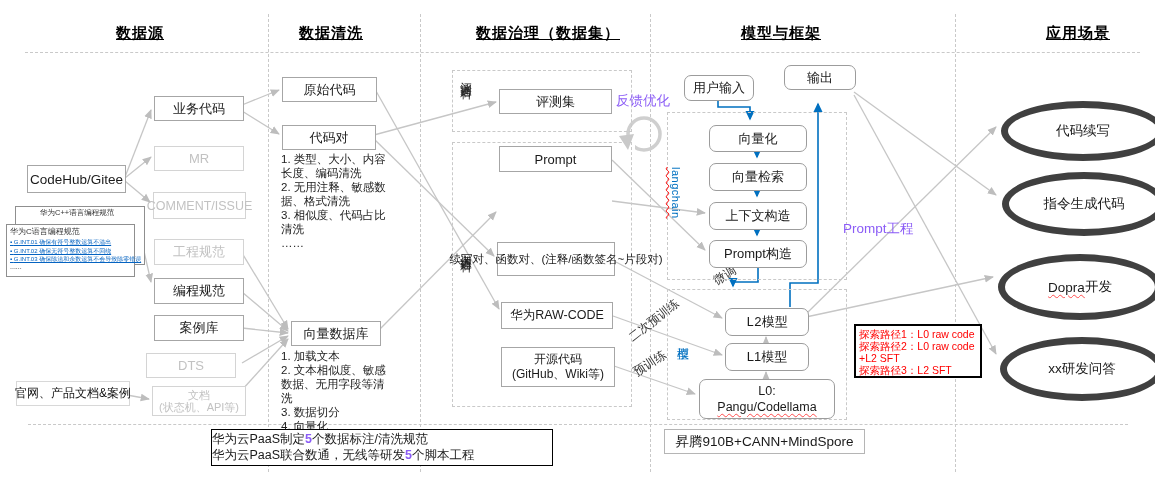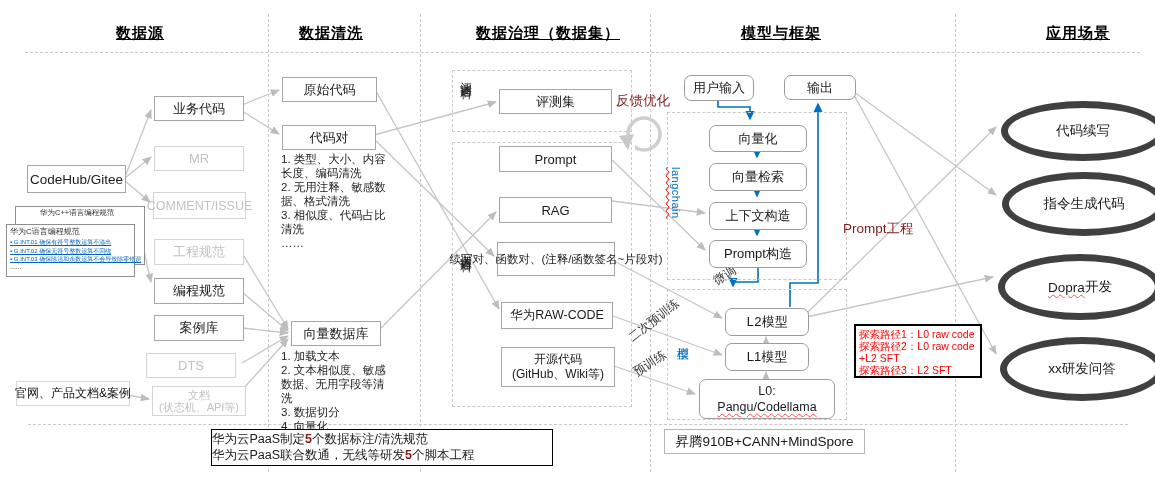--- a/index.html
+++ b/index.html
@@ -10,21 +10,21 @@
       text-align:center;letter-spacing:1px;color:#000;}
   .bx{position:absolute;background:#fff;border:1px solid #a6a6a6;display:flex;
       align-items:center;justify-content:center;font-size:13px;white-space:nowrap;}
   .gy{border-color:#d4d4d4;color:#c2c2c2;}
   .rd{border-radius:7px;border-color:#9c9c9c;}
   .dsh{position:absolute;border:1px dashed #c9c9c9;}
   .vsep{position:absolute;width:0;border-left:1px dashed #c9c9c9;}
   .hsep{position:absolute;height:0;border-top:1px dashed #c9c9c9;}
   .vt{writing-mode:vertical-rl;}
   .note{position:absolute;font-size:11.5px;line-height:14px;white-space:pre-line;color:#222;}
-  .red{color:#7f1d1d;}
+  .red{color:#8b5cf6;}
   .el{position:absolute;background:#fff;border:7px solid #404040;border-radius:50%;
       display:flex;align-items:center;justify-content:center;font-size:13.5px;}
   .rot{position:absolute;font-size:12px;color:#333;white-space:nowrap;}
   .wavy{text-decoration:underline wavy #ff4d4d 1px;text-underline-offset:2px;}
   .explore{position:absolute;background:#fff;border:2px solid #000;color:#ff0000;
       font-size:10.5px;line-height:12px;padding:2px 3px;}
   .footerbox{position:absolute;background:#fff;border:1.5px solid #000;text-align:left;
       font-size:12.5px;line-height:16px;padding-top:1px;}
   .thumb{position:absolute;background:#fff;border:1px solid #8f8f8f;}
   .thumb .ttl{font-size:8px;color:#333;padding:1px 0 0 3px;white-space:nowrap;}
@@ -148,38 +148,37 @@
 4. 向量化</div>
 
   <div class="dsh" style="left:452px;top:70px;width:178px;height:60px;"></div>
   <div class="vlab" style="left:458px;top:73px;">评测语料</div>
   <div class="bx" style="left:499px;top:89px;width:111px;height:23px;">评测集</div>
   <div class="abs red" style="left:616px;top:92px;font-size:13.5px;">反馈优化</div>
 
   <div class="dsh" style="left:452px;top:142px;width:178px;height:263px;"></div>
   <div class="vlab" style="left:458px;top:246px;">训练语料</div>
   <div class="bx" style="left:499px;top:146px;width:111px;height:24px;">Prompt</div>
-  <div class="bx" style="left:499px;top:197px;width:111px;height:24px;">RAG</div>
   <div class="bx" style="left:497px;top:242px;width:116px;height:32px;flex-direction:row;font-size:11.5px;line-height:14px;overflow:visible;">
     <span>续写对、函数对、</span>
     <span>(注释/函数签名~片段对)</span>
   </div>
   <div class="bx" style="left:501px;top:302px;width:110px;height:25px;font-size:12.5px;">华为RAW-CODE</div>
   <div class="bx" style="left:501px;top:347px;width:112px;height:38px;flex-direction:column;font-size:12px;line-height:15px;">
     <span>开源代码</span>
     <span>(GitHub、Wiki等)</span>
   </div>
 
   <div class="rot" style="left:713px;top:267px;transform:rotate(-31deg);">微调</div>
   <div class="rot" style="left:624px;top:312px;transform:rotate(-38deg);">二次预训练</div>
   <div class="rot" style="left:632px;top:355px;transform:rotate(-33deg);">预训练</div>
   <div class="abs vt" style="left:674px;top:338px;font-size:12px;color:#0070c0;">模型</div>
 
   <div class="bx rd" style="left:684px;top:75px;width:68px;height:24px;">用户输入</div>
-  <div class="bx rd" style="left:784px;top:75px;width:70px;height:23px;">输出</div>
+  <div class="bx rd" style="left:784px;top:65px;width:70px;height:23px;">输出</div>
 
   <div class="dsh" style="left:667px;top:112px;width:178px;height:166px;"></div>
   <div class="lc" style="left:670px;top:167px;">langchain</div>
   <div class="bx rd" style="left:709px;top:163px;width:96px;height:26px;">向量检索</div>
   <div class="bx rd" style="left:709px;top:125px;width:96px;height:25px;">向量化</div>
   <div class="bx rd" style="left:709px;top:202px;width:96px;height:26px;">上下文构造</div>
   <div class="bx rd" style="left:709px;top:240px;width:96px;height:26px;">Prompt构造</div>
   <div class="abs red" style="left:843px;top:220px;font-size:13.5px;">Prompt工程</div>
 
   <div class="dsh" style="left:667px;top:289px;width:178px;height:129px;"></div>

